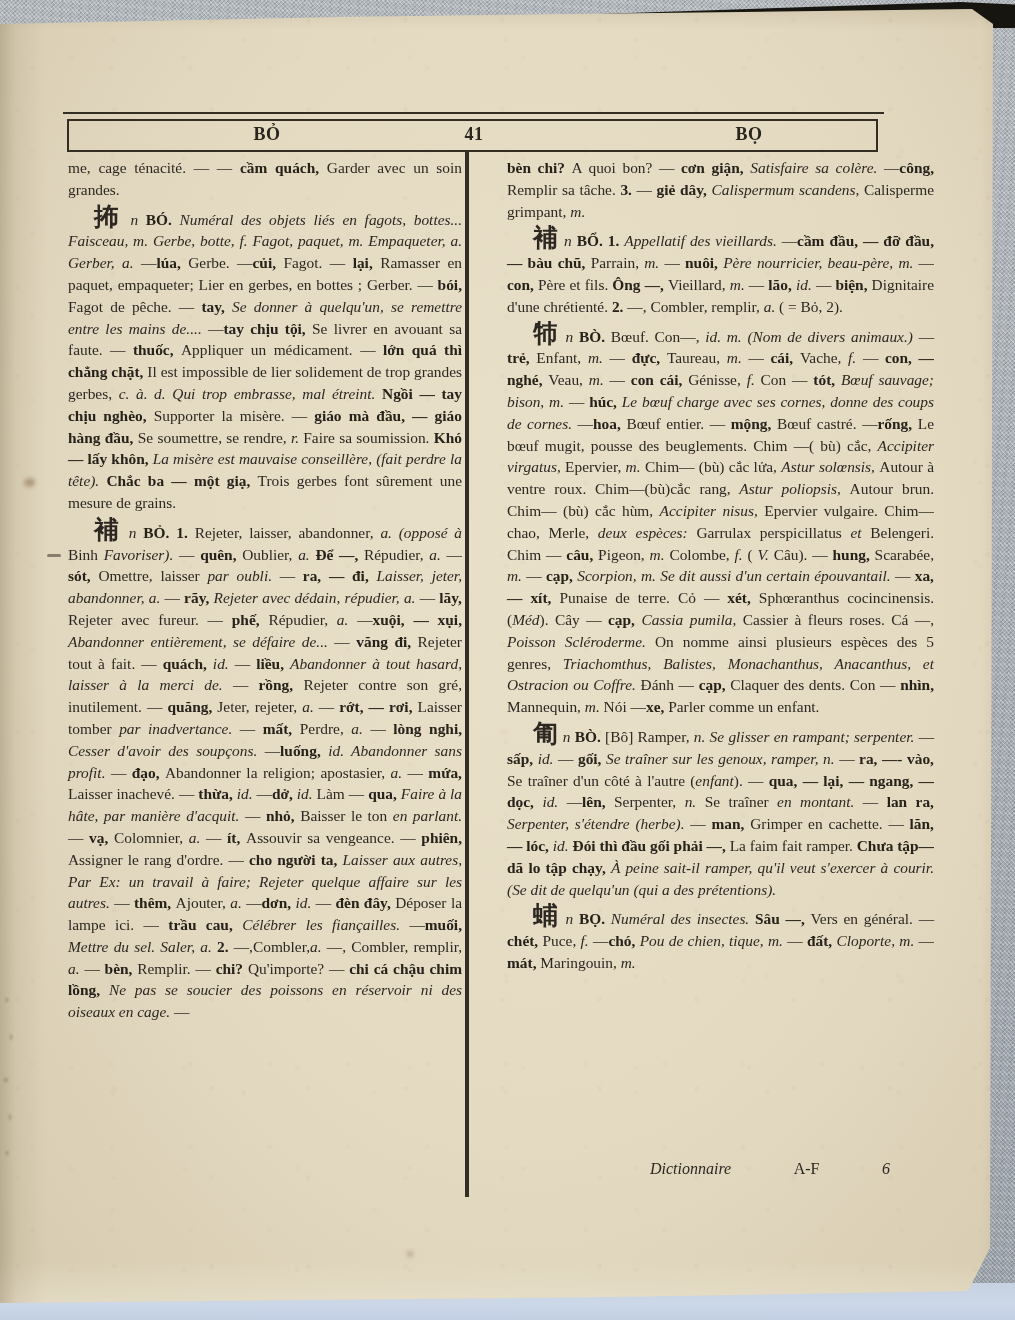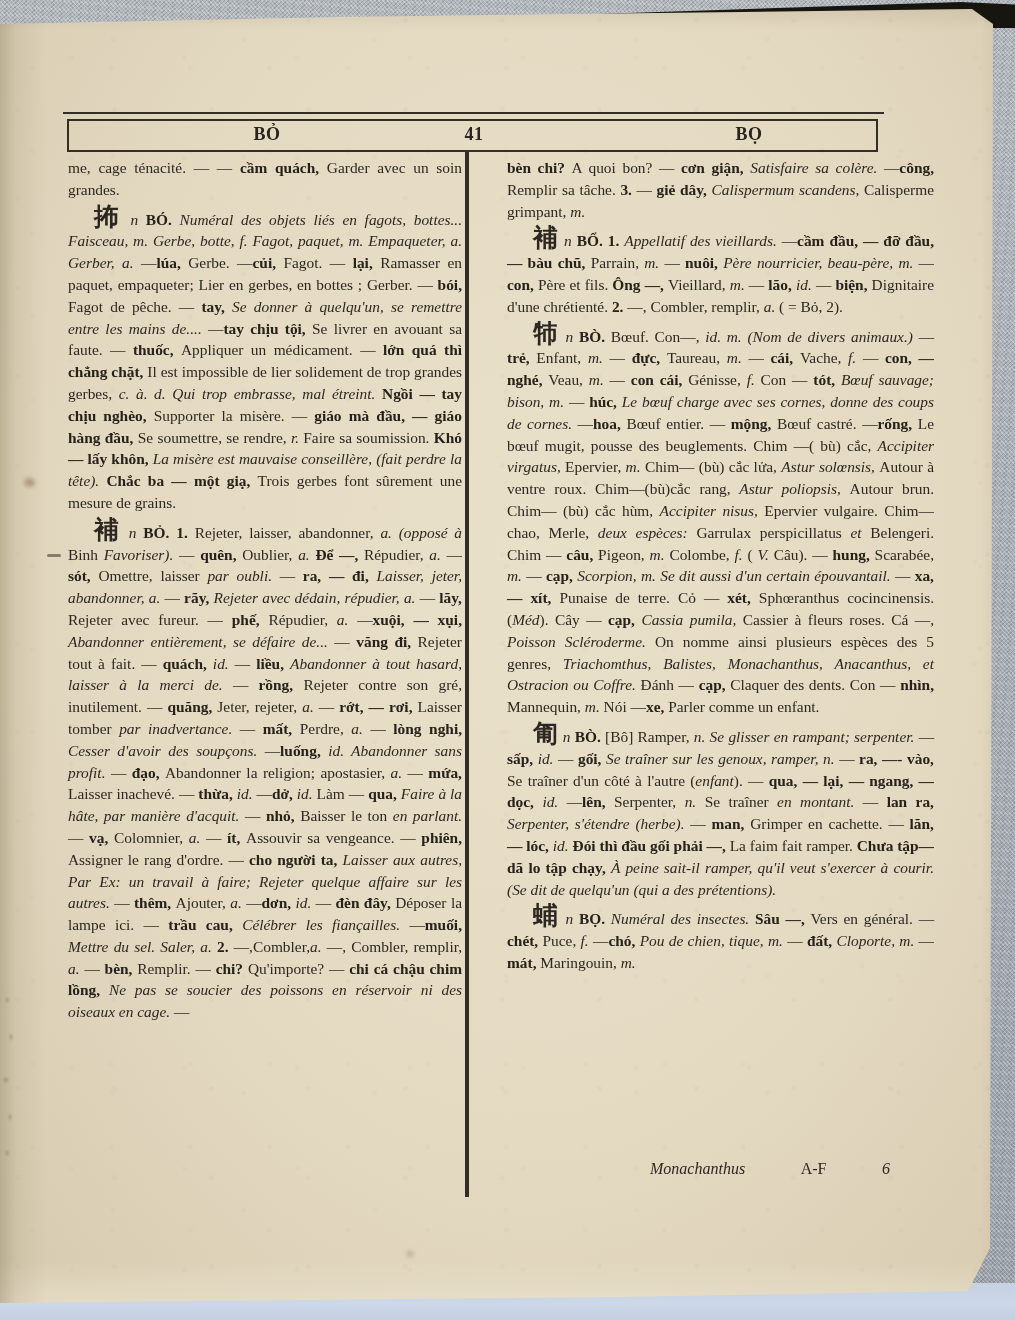--- a/index.html
+++ b/index.html
@@ -126,17 +126,17 @@
     </div>
   <div class="col right">
       <p class="para cont"><span class="s-b">bèn chi? </span><span class="s-p">A quoi bon? — </span><span class="s-b">cơn giận, </span><span class="s-i">Satisfaire sa colère. </span><span class="s-p">—</span><span class="s-b">công, </span><span class="s-p">Remplir sa tâche. </span><span class="s-b">3. </span><span class="s-p">— </span><span class="s-b">giẻ dây, </span><span class="s-i">Calispermum scandens, </span><span class="s-p">Calisperme grimpant, </span><span class="s-i">m.</span></p>
       <p class="para entry"><span class="s-c">補</span><span class="s-i"> n </span><span class="s-b">BỔ. 1. </span><span class="s-i">Appellatif des vieillards. </span><span class="s-p">—</span><span class="s-b">cầm đầu, — đỡ đầu, — bàu chũ, </span><span class="s-p">Parrain, </span><span class="s-i">m. </span><span class="s-p">— </span><span class="s-b">nuôi, </span><span class="s-i">Père nourricier, beau-père, m. </span><span class="s-p">— </span><span class="s-b">con, </span><span class="s-p">Père et fils. </span><span class="s-b">Ông —, </span><span class="s-p">Vieillard, </span><span class="s-i">m. </span><span class="s-p">— </span><span class="s-b">lão, </span><span class="s-i">id. </span><span class="s-p">— </span><span class="s-b">biện, </span><span class="s-p">Dignitaire d'une chrétienté. </span><span class="s-b">2. </span><span class="s-p">—, Combler, remplir, </span><span class="s-i">a. </span><span class="s-p">( = Bỏ, 2).</span></p>
       <p class="para entry"><span class="s-c">㸬</span><span class="s-i"> n </span><span class="s-b">BÒ. </span><span class="s-p">Bœuf. Con—, </span><span class="s-i">id. m. (Nom de divers animaux.) </span><span class="s-p">— </span><span class="s-b">trẻ, </span><span class="s-p">Enfant, </span><span class="s-i">m. </span><span class="s-p">— </span><span class="s-b">đực, </span><span class="s-p">Taureau, </span><span class="s-i">m. </span><span class="s-p">— </span><span class="s-b">cái, </span><span class="s-p">Vache, </span><span class="s-i">f. </span><span class="s-p">— </span><span class="s-b">con, — nghé, </span><span class="s-p">Veau, </span><span class="s-i">m. </span><span class="s-p">— </span><span class="s-b">con cái, </span><span class="s-p">Génisse, </span><span class="s-i">f. </span><span class="s-p">Con — </span><span class="s-b">tót, </span><span class="s-i">Bœuf sauvage; bison, m. </span><span class="s-p">— </span><span class="s-b">húc, </span><span class="s-i">Le bœuf charge avec ses cornes, donne des coups de cornes. </span><span class="s-p">—</span><span class="s-b">hoa, </span><span class="s-p">Bœuf entier. — </span><span class="s-b">mộng, </span><span class="s-p">Bœuf castré. —</span><span class="s-b">rống, </span><span class="s-p">Le bœuf mugit, pousse des beuglements. Chim —( bù) cắc, </span><span class="s-i">Accipiter virgatus, </span><span class="s-p">Epervier, </span><span class="s-i">m. </span><span class="s-p">Chim— (bù) cắc lửa, </span><span class="s-i">Astur solœnsis, </span><span class="s-p">Autour à ventre roux. Chim—(bù)cắc rang, </span><span class="s-i">Astur poliopsis, </span><span class="s-p">Autour brun. Chim— (bù) cắc hùm, </span><span class="s-i">Accipiter nisus, </span><span class="s-p">Epervier vulgaire. Chim—chao, Merle, </span><span class="s-i">deux espèces: </span><span class="s-p">Garrulax perspicillatus </span><span class="s-i">et </span><span class="s-p">Belengeri. Chim — </span><span class="s-b">câu, </span><span class="s-p">Pigeon, </span><span class="s-i">m. </span><span class="s-p">Colombe, </span><span class="s-i">f. </span><span class="s-p">( </span><span class="s-i">V. </span><span class="s-p">Câu). — </span><span class="s-b">hung, </span><span class="s-p">Scarabée, </span><span class="s-i">m. </span><span class="s-p">— </span><span class="s-b">cạp, </span><span class="s-i">Scorpion, m. Se dit aussi d'un certain épouvantail. </span><span class="s-p">— </span><span class="s-b">xa, — xít, </span><span class="s-p">Punaise de terre. Cỏ — </span><span class="s-b">xét, </span><span class="s-p">Sphœranthus cocincinensis. (</span><span class="s-i">Méd</span><span class="s-p">). Cây — </span><span class="s-b">cạp, </span><span class="s-i">Cassia pumila, </span><span class="s-p">Cassier à fleurs roses. Cá —, </span><span class="s-i">Poisson Scléroderme. </span><span class="s-p">On nomme ainsi plusieurs espèces des 5 genres, </span><span class="s-i">Triachomthus, Balistes, Monachanthus, Anacanthus, et Ostracion ou Coffre. </span><span class="s-p">Đánh — </span><span class="s-b">cạp, </span><span class="s-p">Claquer des dents. Con — </span><span class="s-b">nhìn, </span><span class="s-p">Mannequin, </span><span class="s-i">m. </span><span class="s-p">Nói —</span><span class="s-b">xe, </span><span class="s-p">Parler comme un enfant.</span></p>
       <p class="para entry"><span class="s-c">匍</span><span class="s-i"> n </span><span class="s-b">BÒ. </span><span class="s-p">[Bô] Ramper, </span><span class="s-i">n. Se glisser en rampant; serpenter. </span><span class="s-p">— </span><span class="s-b">sấp, </span><span class="s-i">id. </span><span class="s-p">— </span><span class="s-b">gối, </span><span class="s-i">Se traîner sur les genoux, ramper, n. </span><span class="s-p">— </span><span class="s-b">ra, —- vào, </span><span class="s-p">Se traîner d'un côté à l'autre (</span><span class="s-i">enfant</span><span class="s-p">). — </span><span class="s-b">qua, — lại, — ngang, — dọc, </span><span class="s-i">id. </span><span class="s-p">—</span><span class="s-b">lên, </span><span class="s-p">Serpenter, </span><span class="s-i">n. </span><span class="s-p">Se traîner </span><span class="s-i">en montant. </span><span class="s-p">— </span><span class="s-b">lan ra, </span><span class="s-i">Serpenter, s'étendre (herbe). </span><span class="s-p">— </span><span class="s-b">man, </span><span class="s-p">Grimper en cachette. — </span><span class="s-b">lăn, — lóc, </span><span class="s-i">id. </span><span class="s-b">Đói thì đầu gối phải —, </span><span class="s-p">La faim fait ramper. </span><span class="s-b">Chưa tập—dã lo tập chạy, </span><span class="s-i">À peine sait-il ramper, qu'il veut s'exercer à courir. (Se dit de quelqu'un (qui a des prétentions).</span></p>
       <p class="para entry"><span class="s-c">蜅</span><span class="s-i"> n </span><span class="s-b">BỌ. </span><span class="s-i">Numéral des insectes. </span><span class="s-b">Sâu —, </span><span class="s-p">Vers en général. — </span><span class="s-b">chét, </span><span class="s-p">Puce, </span><span class="s-i">f. </span><span class="s-p">—</span><span class="s-b">chó, </span><span class="s-i">Pou de chien, tique, m. </span><span class="s-p">— </span><span class="s-b">đất, </span><span class="s-i">Cloporte, m. </span><span class="s-p">— </span><span class="s-b">mát, </span><span class="s-p">Maringouin, </span><span class="s-i">m.</span></p>
     </div>
 
   <div class="footer-line">
-    <span class="it">Monachanthus</span>
+    <span class="it">Dictionnaire</span>
     <span>A-F</span>
     <span class="it">6</span>
   </div>
 </div>
 
 </body></html>

